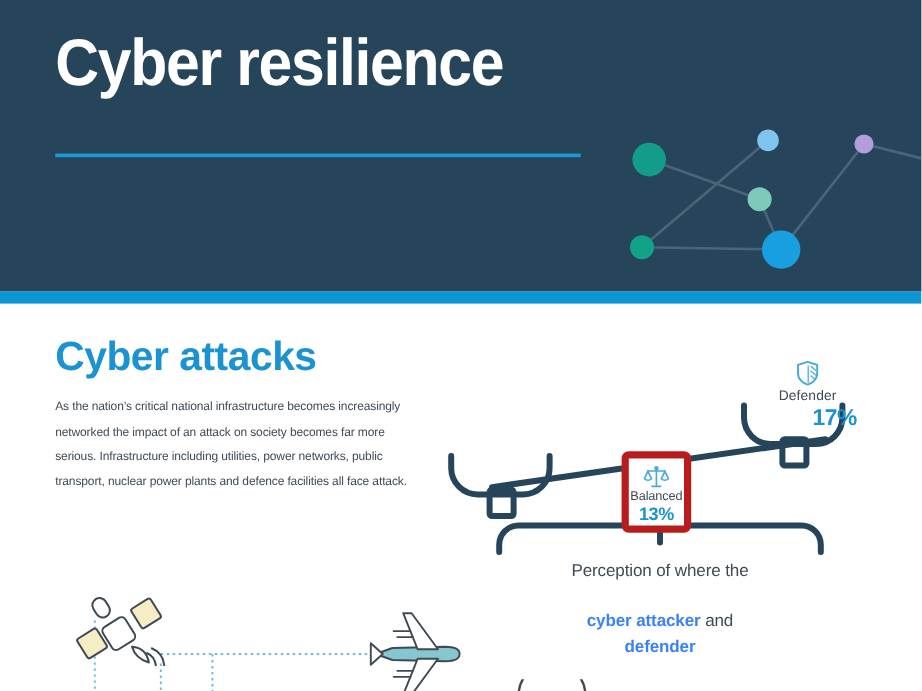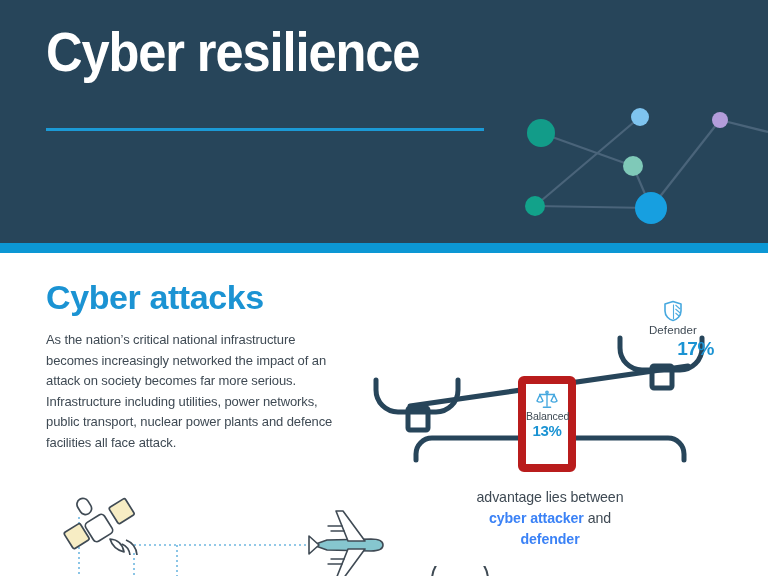--- a/index.html
+++ b/index.html
@@ -102,21 +102,21 @@
     font-weight: bold;
     letter-spacing: -0.4px;
     white-space: nowrap;
   }
   .section-body {
     position: absolute;
     left: 46px;
     top: 330px;
     width: 300px;
     color: #3f4a54;
-    font-size: 13px;
+    font-size: 10px;
     line-height: 20.5px;
     letter-spacing: -0.1px;
   }
   .illustration-svg {
     position: absolute;
     left: 60px;
     top: 495px;
   }
 
   
@@ -154,22 +154,22 @@
     text-align: right;
   }
   .attacker-label { left: 18px; top: 76px; width: 82px; }
   .defender-label { left: 262px; top: 32px; width: 82px; }
 
   .center-card {
     position: absolute;
     left: 148px;
     top: 108px;
     width: 58px;
-    height: 96px;
-    border: 8px solid #b91c1c;
+    height: 68px;
+    border: 6px solid #b91c1c;
     border-radius: 6px;
     background: #ffffff;
     box-sizing: border-box;
     text-align: center;
   }
   .center-card .name {
     display: block;
     color: #3f4a54;
     font-size: 10.6px;
     margin-top: 26px;
@@ -320,22 +320,22 @@
         <circle cx="12" cy="2.5" r="1.3"></circle>
         <path d="M1 12 a4.5 4.5 0 0 0 6.5 0 L4.2 5.3 Z"></path>
         <path d="M16.5 12 a4.5 4.5 0 0 0 6.5 0 L19.8 5.3 Z"></path>
         <line x1="8" y1="19" x2="16" y2="19"></line>
       </svg>
       <span class="name">Balanced</span>
       <span class="pct">13%</span>
     </div>
 
     <div class="caption">
+      <span>Perception of where the</span><br>
       <br>
-      <span>advantage lies between</span><br>
       <b>cyber attacker</b><span> and</span><br>
       <b>defender</b>
     </div>
   </div>
 
   <svg class="bottom-arc" width="60" height="14" viewBox="0 0 60 14">
     <path d="M2 14 a28 28 0 0 1 56 0" stroke="#3f4a54" stroke-width="2" fill="none"></path>
   </svg>
 
 </div>

